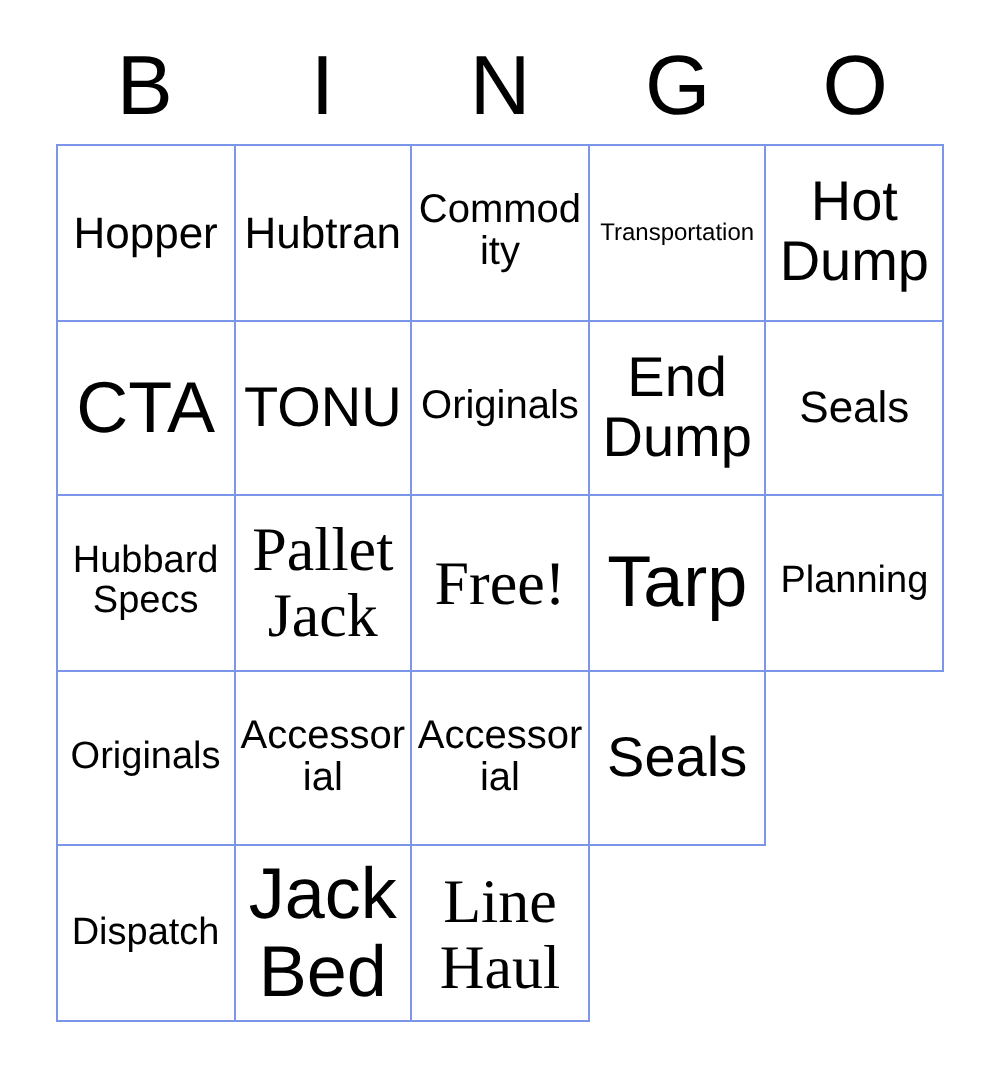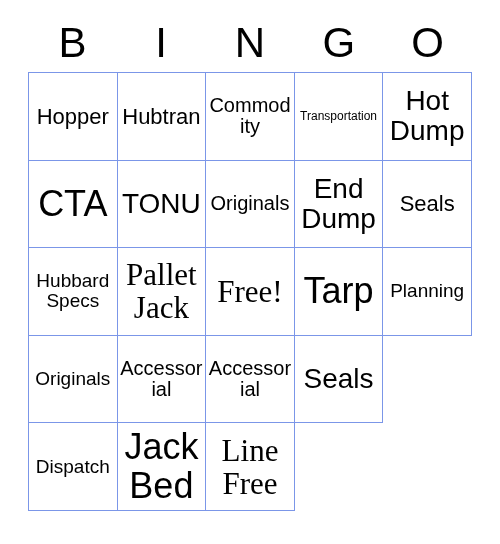--- a/index.html
+++ b/index.html
@@ -167,18 +167,18 @@
     </div>
 
     <div class="grid-row">
       <div class="cell">
           <span class="cell-text fs-md">Dispatch</span>
         </div>
       <div class="cell">
           <span class="cell-text fs-5xl">Jack Bed</span>
         </div>
       <div class="cell">
-          <span class="cell-text fs-4xl">Line Free</span>
+          <span class="cell-text fs-4xl">Line Haul</span>
         </div>
     </div>
 
   </div>
 </div>
 
 </body></html>

